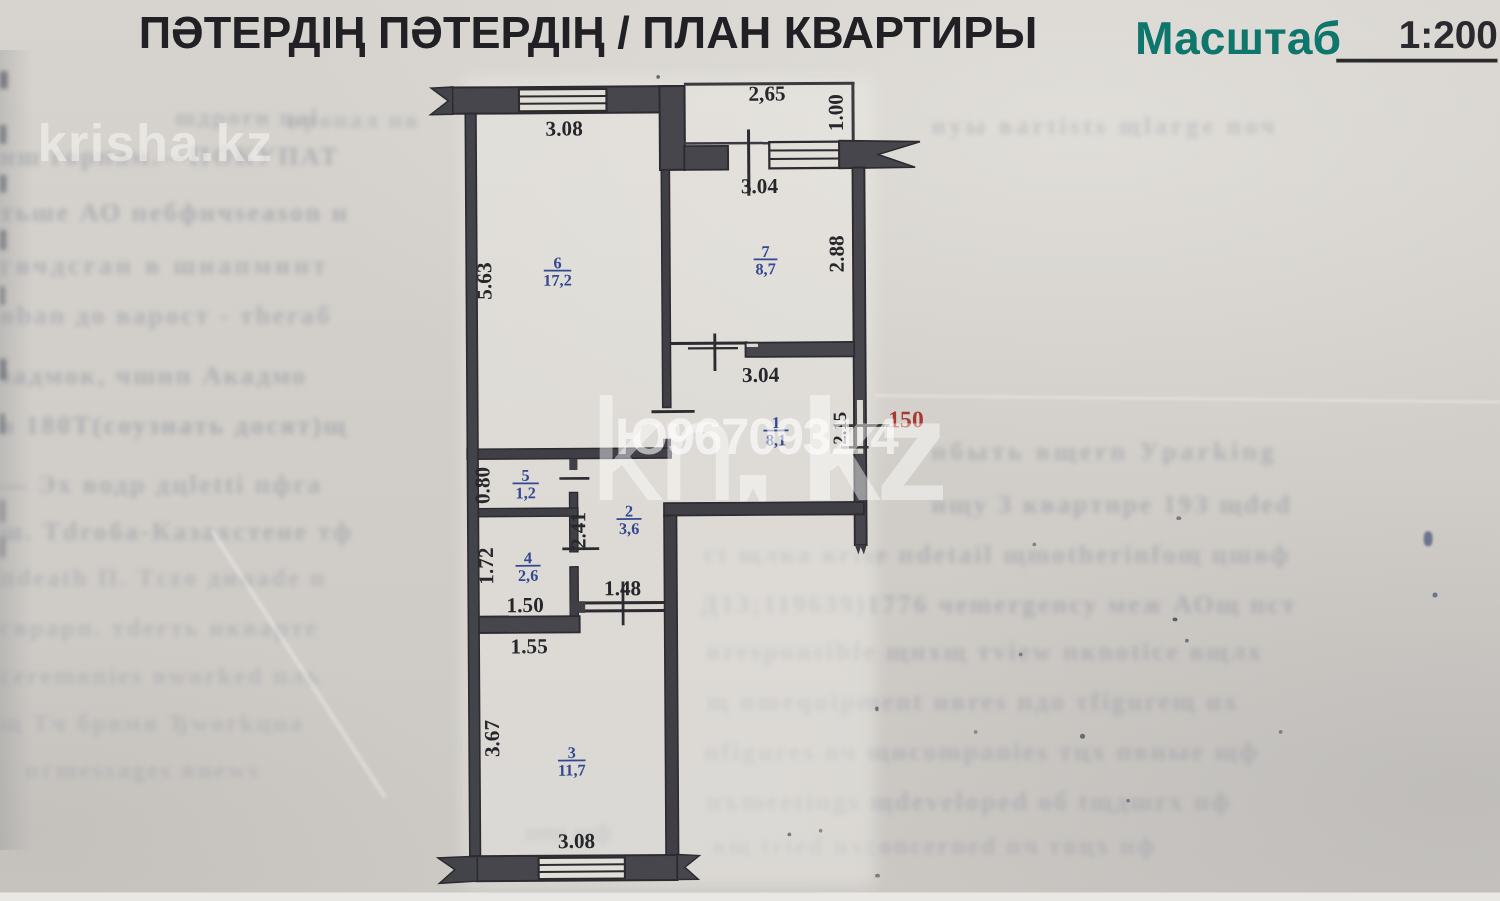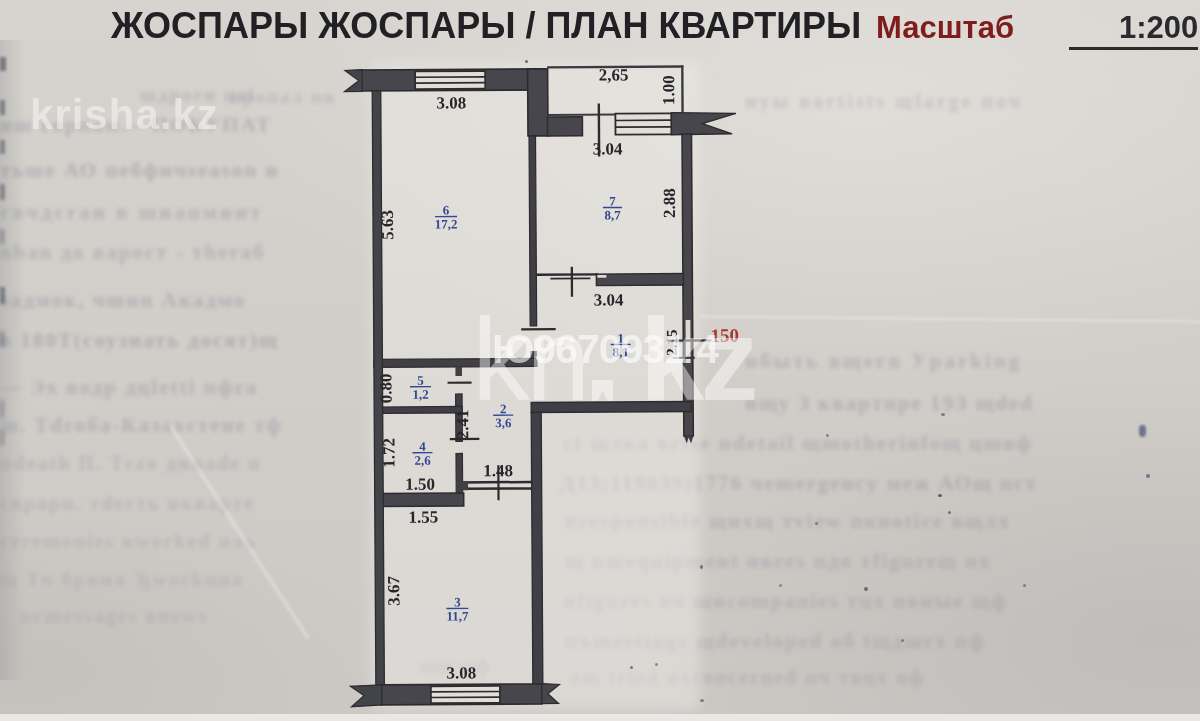--- a/index.html
+++ b/index.html
@@ -57,23 +57,23 @@
 <div class="abs" style="left:0px;top:100px;width:5px;height:15px;background:#3a4150;opacity:0.5;filter:blur(1.8px);"></div>
 <div class="abs" style="left:0px;top:140px;width:5px;height:14px;background:#434a58;opacity:0.5;filter:blur(1.8px);"></div>
 <div class="abs" style="left:0px;top:184px;width:5px;height:16px;background:#3a4150;opacity:0.45;filter:blur(1.8px);"></div>
 <div class="abs" style="left:0px;top:229px;width:4px;height:15px;background:#434a58;opacity:0.45;filter:blur(1.9px);"></div>
 <div class="abs" style="left:0px;top:287px;width:5px;height:17px;background:#3a4150;opacity:0.5;filter:blur(1.8px);"></div>
 <div class="abs" style="left:0px;top:331px;width:4px;height:16px;background:#434a58;opacity:0.45;filter:blur(1.9px);"></div>
 <div class="abs" style="left:0px;top:400px;width:4px;height:18px;background:#4a5160;opacity:0.4;filter:blur(2px);"></div>
 <div class="abs" style="left:0px;top:430px;width:4px;height:16px;background:#4a5160;opacity:0.38;filter:blur(2px);"></div>
 
 <div class="abs" style="left:111px;top:5px;width:760px;font-size:36px;font-weight:bold;
-     color:#212125;letter-spacing:0px;white-space:nowrap;">ЖОСПАРЫ ЖОСПАРЫ / ПЛАН КВАРТИРЫ</div>
-
-<div class="abs" style="left:876px;top:10px;font-size:31px;font-weight:bold;color:#7f1d1d;">Масштаб</div>
+     color:#212125;letter-spacing:0px;white-space:nowrap;">ПӘТЕРДІҢ ПӘТЕРДІҢ / ПЛАН КВАРТИРЫ</div>
+
+<div class="abs" style="left:908px;top:10px;font-size:37px;font-weight:bold;color:#0f766e;">Масштаб</div>
 
 <div class="abs" style="left:1119px;top:10px;font-size:31px;font-weight:bold;color:#2a2a2e;">1:200</div>
 
 <div class="abs" style="left:1069px;top:47px;width:129px;height:3px;background:#2b2b2b;"></div>
 
 <div class="abs" style="left:30px;top:47px;font-size:42px;font-weight:bold;letter-spacing:1px;
      color:rgba(255,255,255,0.45);margin-top:44px;">krisha.kz</div>
 
 <div class="abs" style="left:370px;top:62px;width:330px;height:648px;
      background:rgba(238,236,231,0.45);border-radius:8px;filter:blur(6px);"></div>

